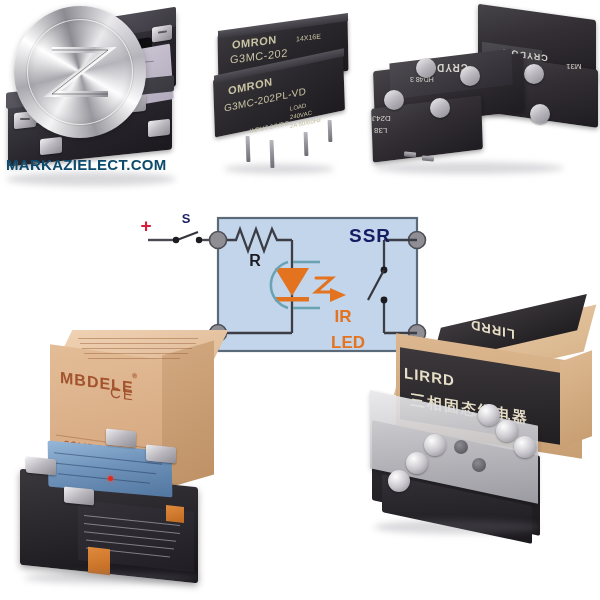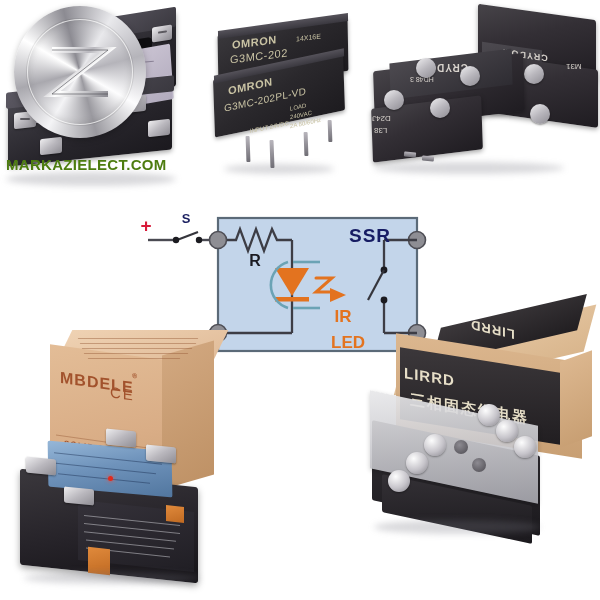--- a/index.html
+++ b/index.html
@@ -28,21 +28,21 @@
       background:conic-gradient(from 210deg,#f4f4f6,#a9a8ae,#ffffff,#8c8b92,#e9e9ec,#b5b4ba,#fdfdfe,#9a999f,#f4f4f6);
       box-shadow:0 2px 6px rgba(0,0,0,.25);}
   #logo-chrome .inner{position:absolute;left:13px;top:13px;width:106px;height:106px;border-radius:50%;
       background:transparent;box-shadow:inset 0 0 0 1px rgba(255,255,255,.7);overflow:hidden;}
   #logo-chrome .ring-in{position:absolute;left:12px;top:12px;width:108px;height:108px;border-radius:50%;
       background:rgba(255,255,255,0);box-shadow:inset 0 0 10px rgba(0,0,0,.18);}
   .chrome-glyph{position:absolute;left:20px;top:20px;width:92px;height:92px;}
 
   
   #watermark{left:6px;top:156px;font-size:15px;font-weight:bold;letter-spacing:.3px;
-      color:#4d7c0f;text-shadow:0 1px 0 rgba(255,255,255,.35);font-family:"Liberation Sans",sans-serif;}
+      color:#0c4a6e;text-shadow:0 1px 0 rgba(255,255,255,.35);font-family:"Liberation Sans",sans-serif;}
 
   
   #prod-tm{left:200px;top:8px;width:180px;height:180px;}
   .omron{position:absolute;background:linear-gradient(155deg,#3a383c 0%,#2a282c 45%,#1d1b1f 100%);
          border-radius:2px;box-shadow:0 2px 4px rgba(0,0,0,.35);}
   .omron-txt{position:absolute;color:#c9c3a4;font-family:"Liberation Sans",sans-serif;white-space:nowrap;}
   .omron-edge{position:absolute;background:linear-gradient(180deg,#55525a,#3a383f);}
 
   
   #prod-tr{left:368px;top:6px;width:232px;height:182px;}

